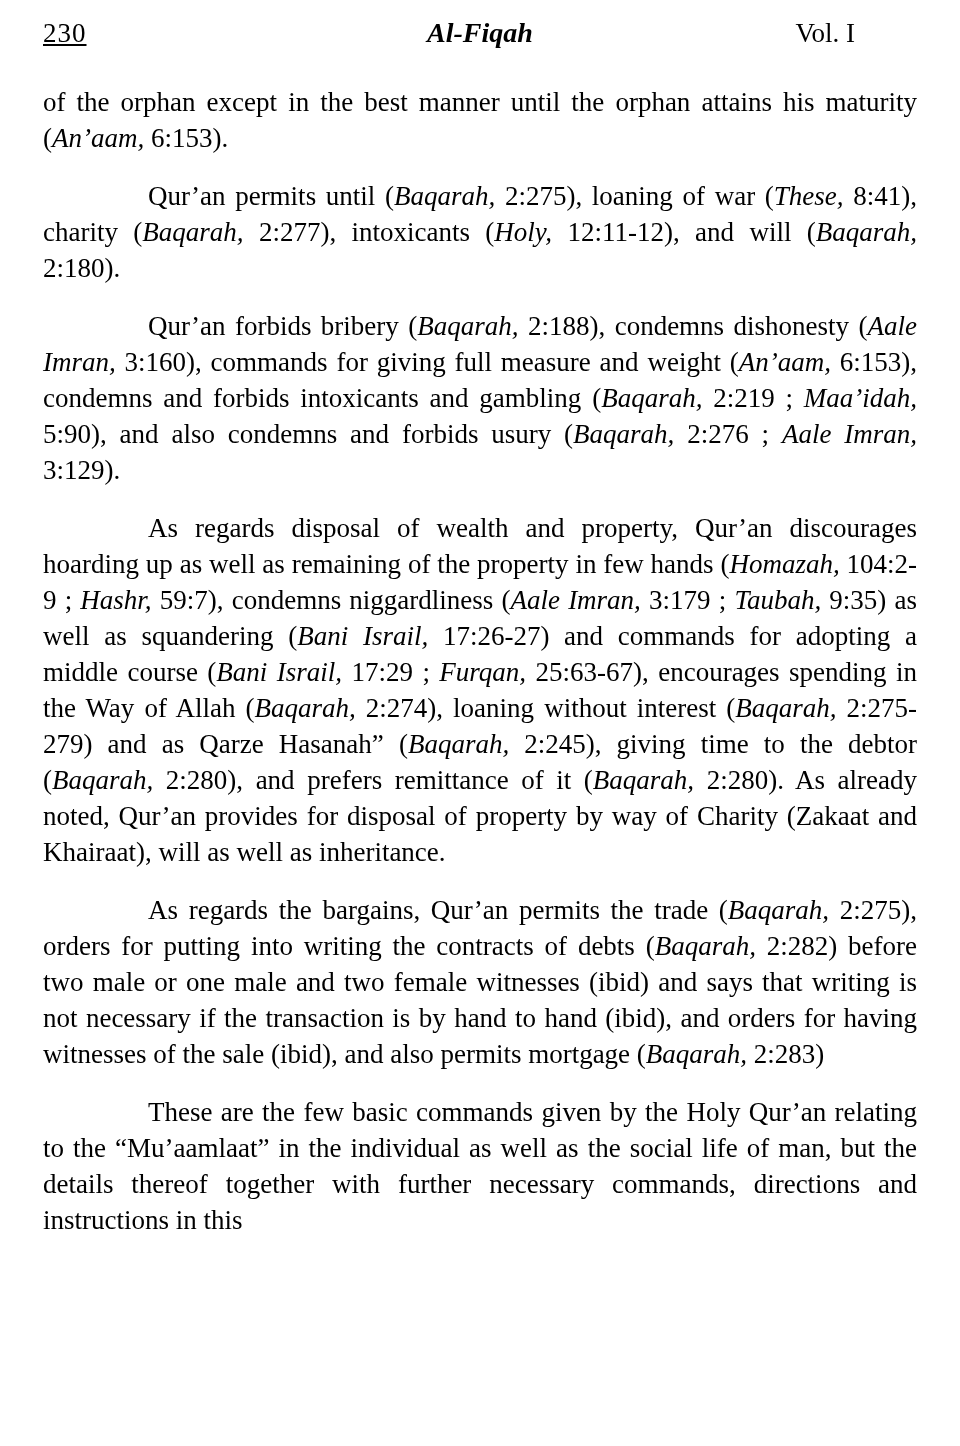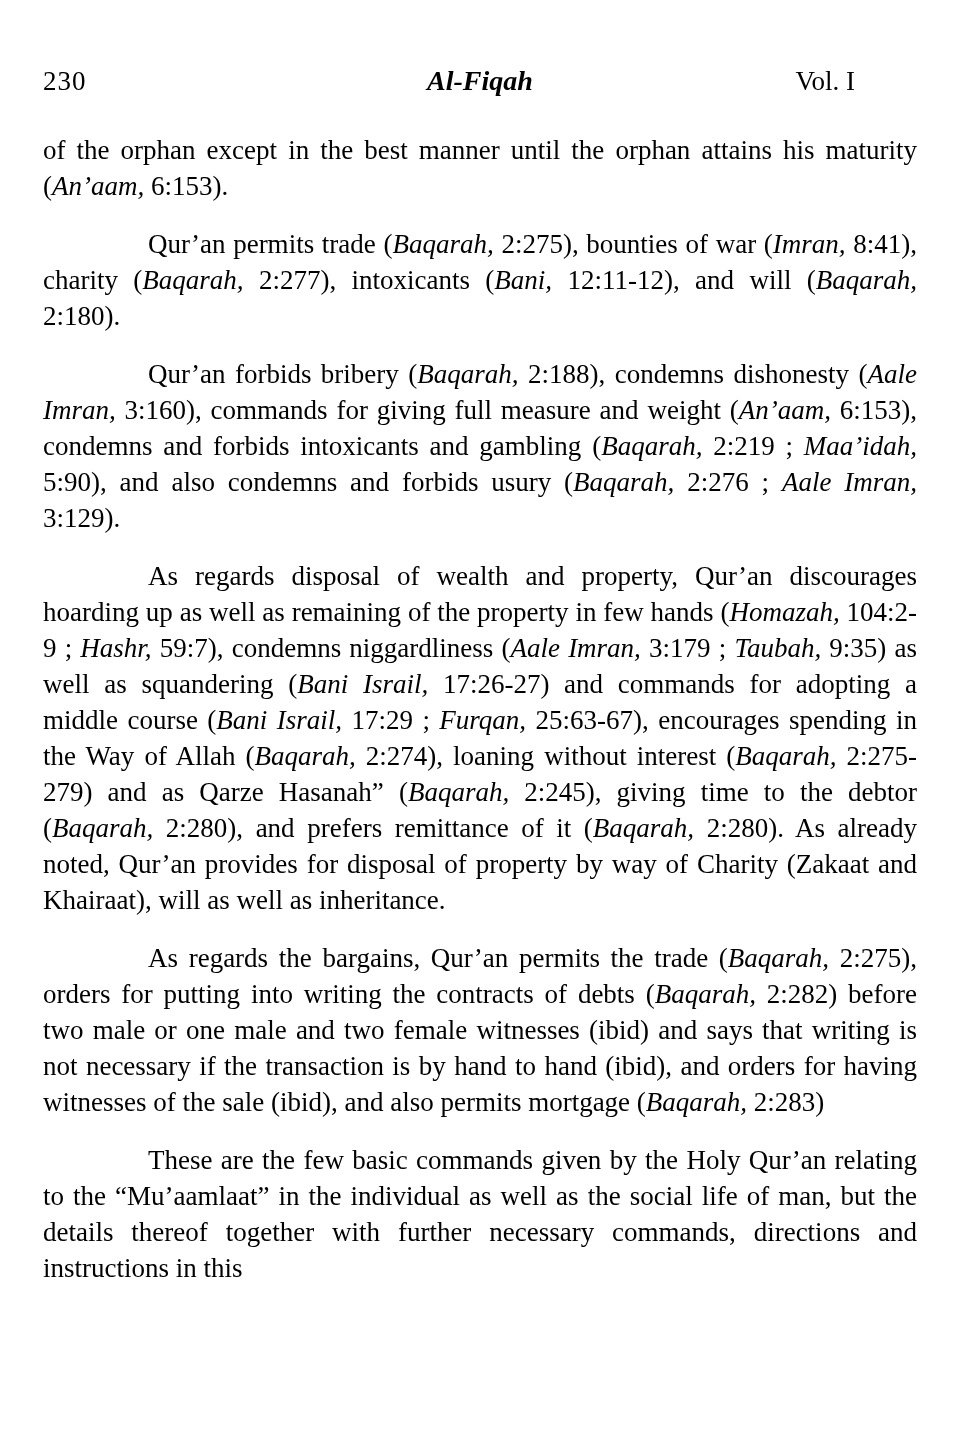--- a/index.html
+++ b/index.html
@@ -22,27 +22,27 @@
     display: grid;
     grid-template-columns: 1fr auto 1fr;
     align-items: baseline;
     font-size: 27px;
     line-height: 34px;
     margin-bottom: 34px;
   }
   .page-header .page-num {
     justify-self: start;
     letter-spacing: 1px;
+    text-decoration: underline;
   }
   .page-header .book-title {
     justify-self: center;
     font-weight: bold;
     font-style: italic;
     font-size: 28px;
-    margin-top: 48px;
   }
   .page-header .volume {
     justify-self: end;
     padding-right: 62px;
   }
   .page-body {
     font-size: 27px;
     line-height: 36px;
     text-align: justify;
   }
@@ -60,19 +60,19 @@
 <body>
 
 <div class="page">
   <header class="page-header">
     <span class="page-num">230</span>
     <span class="book-title">Al-Fiqah</span>
     <span class="volume">Vol. I</span>
   </header>
   <main class="page-body">
       <p class="para"><span>of the orphan except in the best manner until the orphan attains his maturity (</span><i>An’aam,</i><span> 6:153).</span></p>
-      <p class="para indent"><span>Qur’an permits trade (</span><i>Baqarah,</i><span> 2:275), bounties of war (</span><i>Imran,</i><span> 8:41), charity (</span><i>Baqarah,</i><span> 2:277), intoxicants (</span><i>Bani,</i><span> 12:11-12), and will (</span><i>Baqarah,</i><span> 2:180).</span></p>
+      <p class="para indent"><span>Qur’an permits until (</span><i>Baqarah,</i><span> 2:275), loaning of war (</span><i>These,</i><span> 8:41), charity (</span><i>Baqarah,</i><span> 2:277), intoxicants (</span><i>Holy,</i><span> 12:11-12), and will (</span><i>Baqarah,</i><span> 2:180).</span></p>
       <p class="para indent"><span>Qur’an forbids bribery (</span><i>Baqarah,</i><span> 2:188), condemns dishonesty (</span><i>Aale Imran,</i><span> 3:160), commands for giving full measure and weight (</span><i>An’aam,</i><span> 6:153), condemns and forbids intoxicants and gambling (</span><i>Baqarah,</i><span> 2:219 ; </span><i>Maa’idah,</i><span> 5:90), and also condemns and forbids usury (</span><i>Baqarah,</i><span> 2:276 ; </span><i>Aale Imran,</i><span> 3:129).</span></p>
       <p class="para indent"><span>As regards disposal of wealth and property, Qur’an discourages hoarding up as well as remaining of the property in few hands (</span><i>Homazah,</i><span> 104:2-9 ; </span><i>Hashr,</i><span> 59:7), condemns niggardliness (</span><i>Aale Imran,</i><span> 3:179 ; </span><i>Taubah,</i><span> 9:35) as well as squandering (</span><i>Bani Israil,</i><span> 17:26-27) and commands for adopting a middle course (</span><i>Bani Israil,</i><span> 17:29 ; </span><i>Furqan,</i><span> 25:63-67), encourages spending in the Way of Allah (</span><i>Baqarah,</i><span> 2:274), loaning without interest (</span><i>Baqarah,</i><span> 2:275-279) and as Qarze Hasanah” (</span><i>Baqarah,</i><span> 2:245), giving time to the debtor (</span><i>Baqarah,</i><span> 2:280), and prefers remittance of it (</span><i>Baqarah,</i><span> 2:280). As already noted, Qur’an provides for disposal of property by way of Charity (Zakaat and Khairaat), will as well as inheritance.</span></p>
       <p class="para indent"><span>As regards the bargains, Qur’an permits the trade (</span><i>Baqarah,</i><span> 2:275), orders for putting into writing the contracts of debts (</span><i>Baqarah,</i><span> 2:282) before two male or one male and two female witnesses (ibid) and says that writing is not necessary if the transaction is by hand to hand (ibid), and orders for having witnesses of the sale (ibid), and also permits mortgage (</span><i>Baqarah,</i><span> 2:283)</span></p>
       <p class="para indent"><span>These are the few basic commands given by the Holy Qur’an relating to the “Mu’aamlaat” in the individual as well as the social life of man, but the details thereof together with  further necessary commands, directions and instructions in this</span></p>
     </main>
 </div>
 
 </body></html>

